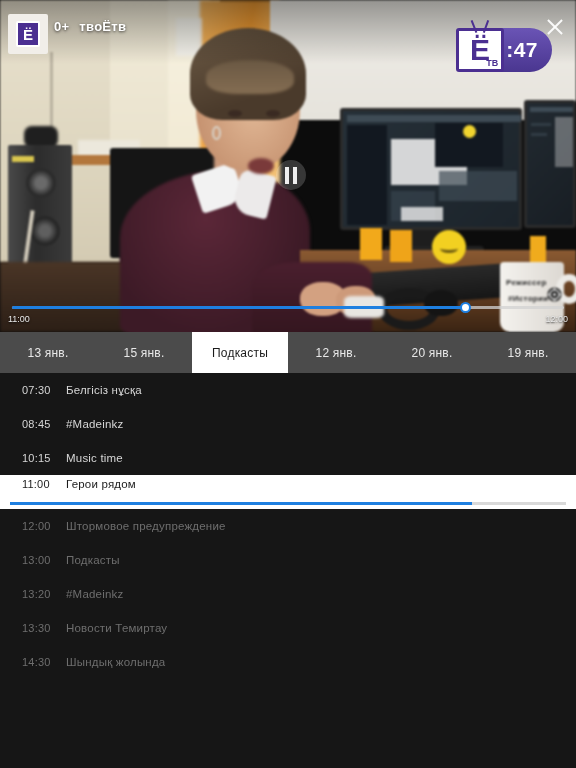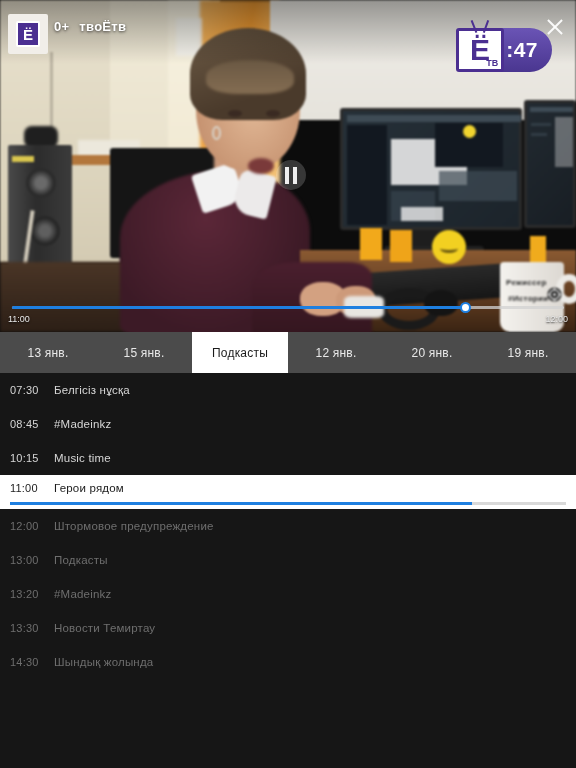--- a/index.html
+++ b/index.html
@@ -190,22 +190,22 @@
                   text-shadow:0 1px 2px rgba(0,0,0,.8); }
 
   
   .tabs { display:flex; height:41px; background:#4b4b4b; }
   .tab { flex:1; display:flex; align-items:center; justify-content:center;
          font-size:12px; color:#e8e8e8; cursor:pointer; letter-spacing:.2px; }
   .tab.active { background:#fff; color:#1b1b1b; }
 
   
   .list { height:395px; overflow:hidden; background:#161616; }
-  .row { position:relative; display:flex; align-items:center; height:34px;
-         padding:0 10px; cursor:pointer; }
+  .row { position:relative; display:flex; align-items:flex-end; height:34px;
+         padding:11px 10px; cursor:pointer;margin-left:12px; }
   .row .t { width:34px; font-size:11px; color:#d6d6d6; letter-spacing:.2px; }
   .row .n { font-size:11.5px; color:#e4e4e4; margin-left:10px; letter-spacing:.2px; }
   .row.past .t, .row.past .n { color:#d6d6d6; }
   .row.future .t, .row.future .n { color:#6e6e6e; }
   .row.current { background:#fff; height:26px; }
   .row.current .t { color:#1b1b1b; }
   .row.current .n { color:#1b1b1b; }
   .cur-wrap { background:#fff; }
   .cur-prog { height:8px; background:#fff; position:relative; }
   .cur-prog .bar-bg { position:absolute; left:10px; right:10px; top:1px; height:3px;

